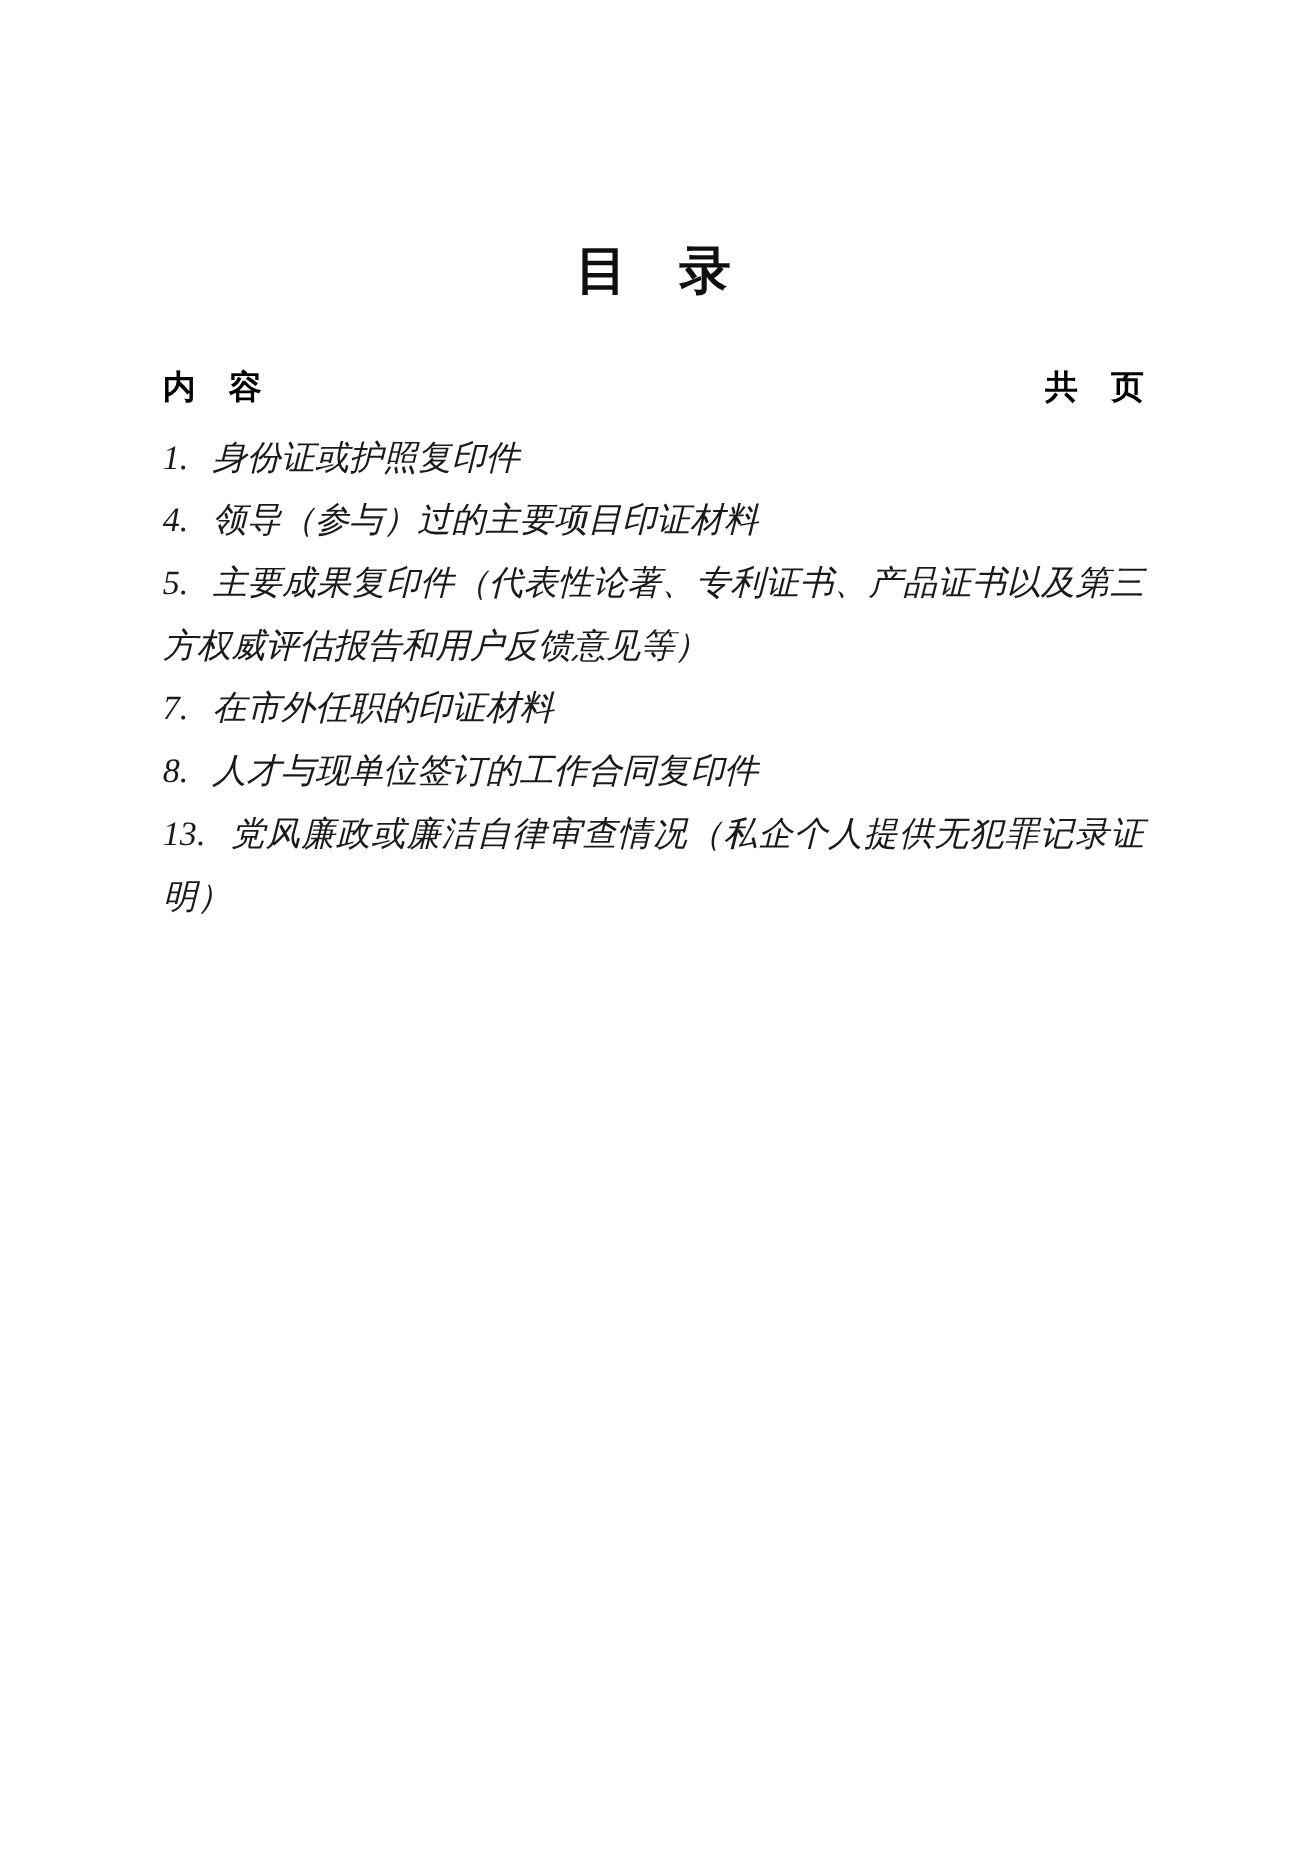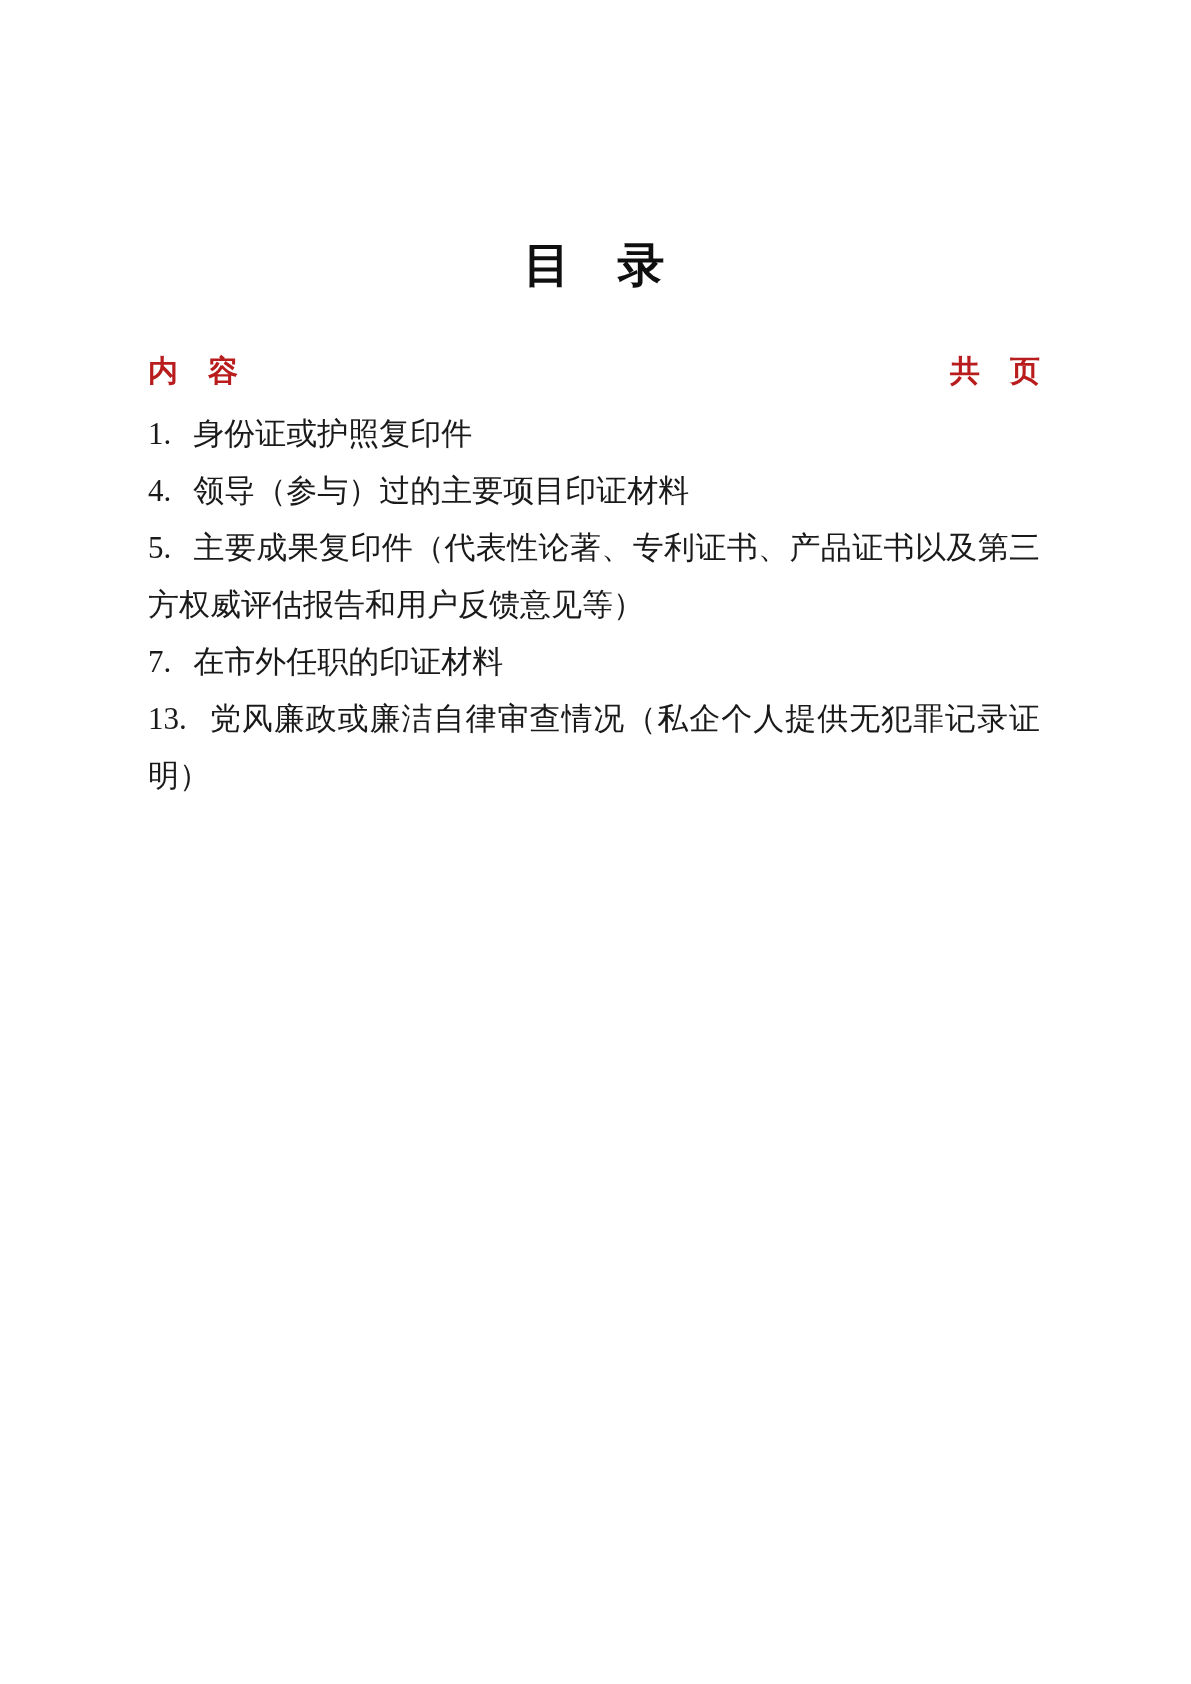--- a/index.html
+++ b/index.html
@@ -11,21 +11,21 @@
     width: 1191px;
     height: 1684px;
     overflow: hidden;
     color: #121212;
     font-family: "Liberation Serif", "DejaVu Serif", serif;
   }
   .page {
     box-sizing: border-box;
     width: 1191px;
     height: 1684px;
-    padding: 18px 151px 0 148px;
+    padding: 0 151px 0 148px;
     background: #ffffff;
   }
   .doc-title {
     margin: 0;
     padding-top: 222px;
     text-align: center;
     font-size: 47px;
     line-height: 1.1;
     font-weight: bold;
     font-family: "Liberation Serif", "DejaVu Serif", serif;
@@ -33,32 +33,33 @@
   }
   .header-row {
     display: flex;
     justify-content: space-between;
     align-items: baseline;
     margin-top: 60px;
     font-family: "Liberation Sans", "DejaVu Sans", sans-serif;
     font-weight: 600;
     font-size: 30px;
     line-height: 1.25;
-    color: #b91c1c;
+    color: #000000;
   }
   .toc {
     margin-top: 16px;
     font-size: 31px;
     line-height: 57px;
     text-align: justify;
     color: #1a1a1a;
   }
   .toc-item {
     line-break: anywhere;
     overflow-wrap: anywhere;
+    font-style: italic;
   }
   .toc-num {
     font-family: "Liberation Serif", "DejaVu Serif", serif;
     margin-right: 22px;
     white-space: nowrap;
   }
   .toc-text {
     font-family: "Liberation Serif", "DejaVu Serif", serif;
   }
 </style>
@@ -79,19 +80,20 @@
 
 
 
   <div class="toc-item"><span class="toc-num">4.</span><span class="toc-text">领导（参与）过的主要项目印证材料</span></div>
 
   <div class="toc-item"><span class="toc-num">5.</span><span class="toc-text">主要成果复印件（代表性论著、专利证书、产品证书以及第三方权威评估报告和用户反馈意见等）</span></div>
 
 
   <div class="toc-item"><span class="toc-num">7.</span><span class="toc-text">在市外任职的印证材料</span></div>
 
+  <div class="toc-item"><span class="toc-num">8.</span><span class="toc-text">人才与现单位签订的工作合同复印件</span></div>
 
 
   <div class="toc-item"><span class="toc-num">13.</span><span class="toc-text">党风廉政或廉洁自律审查情况（私企个人提供无犯罪记录证明）</span></div>
 
 </div>
 
 </div>
 
 </body></html>

